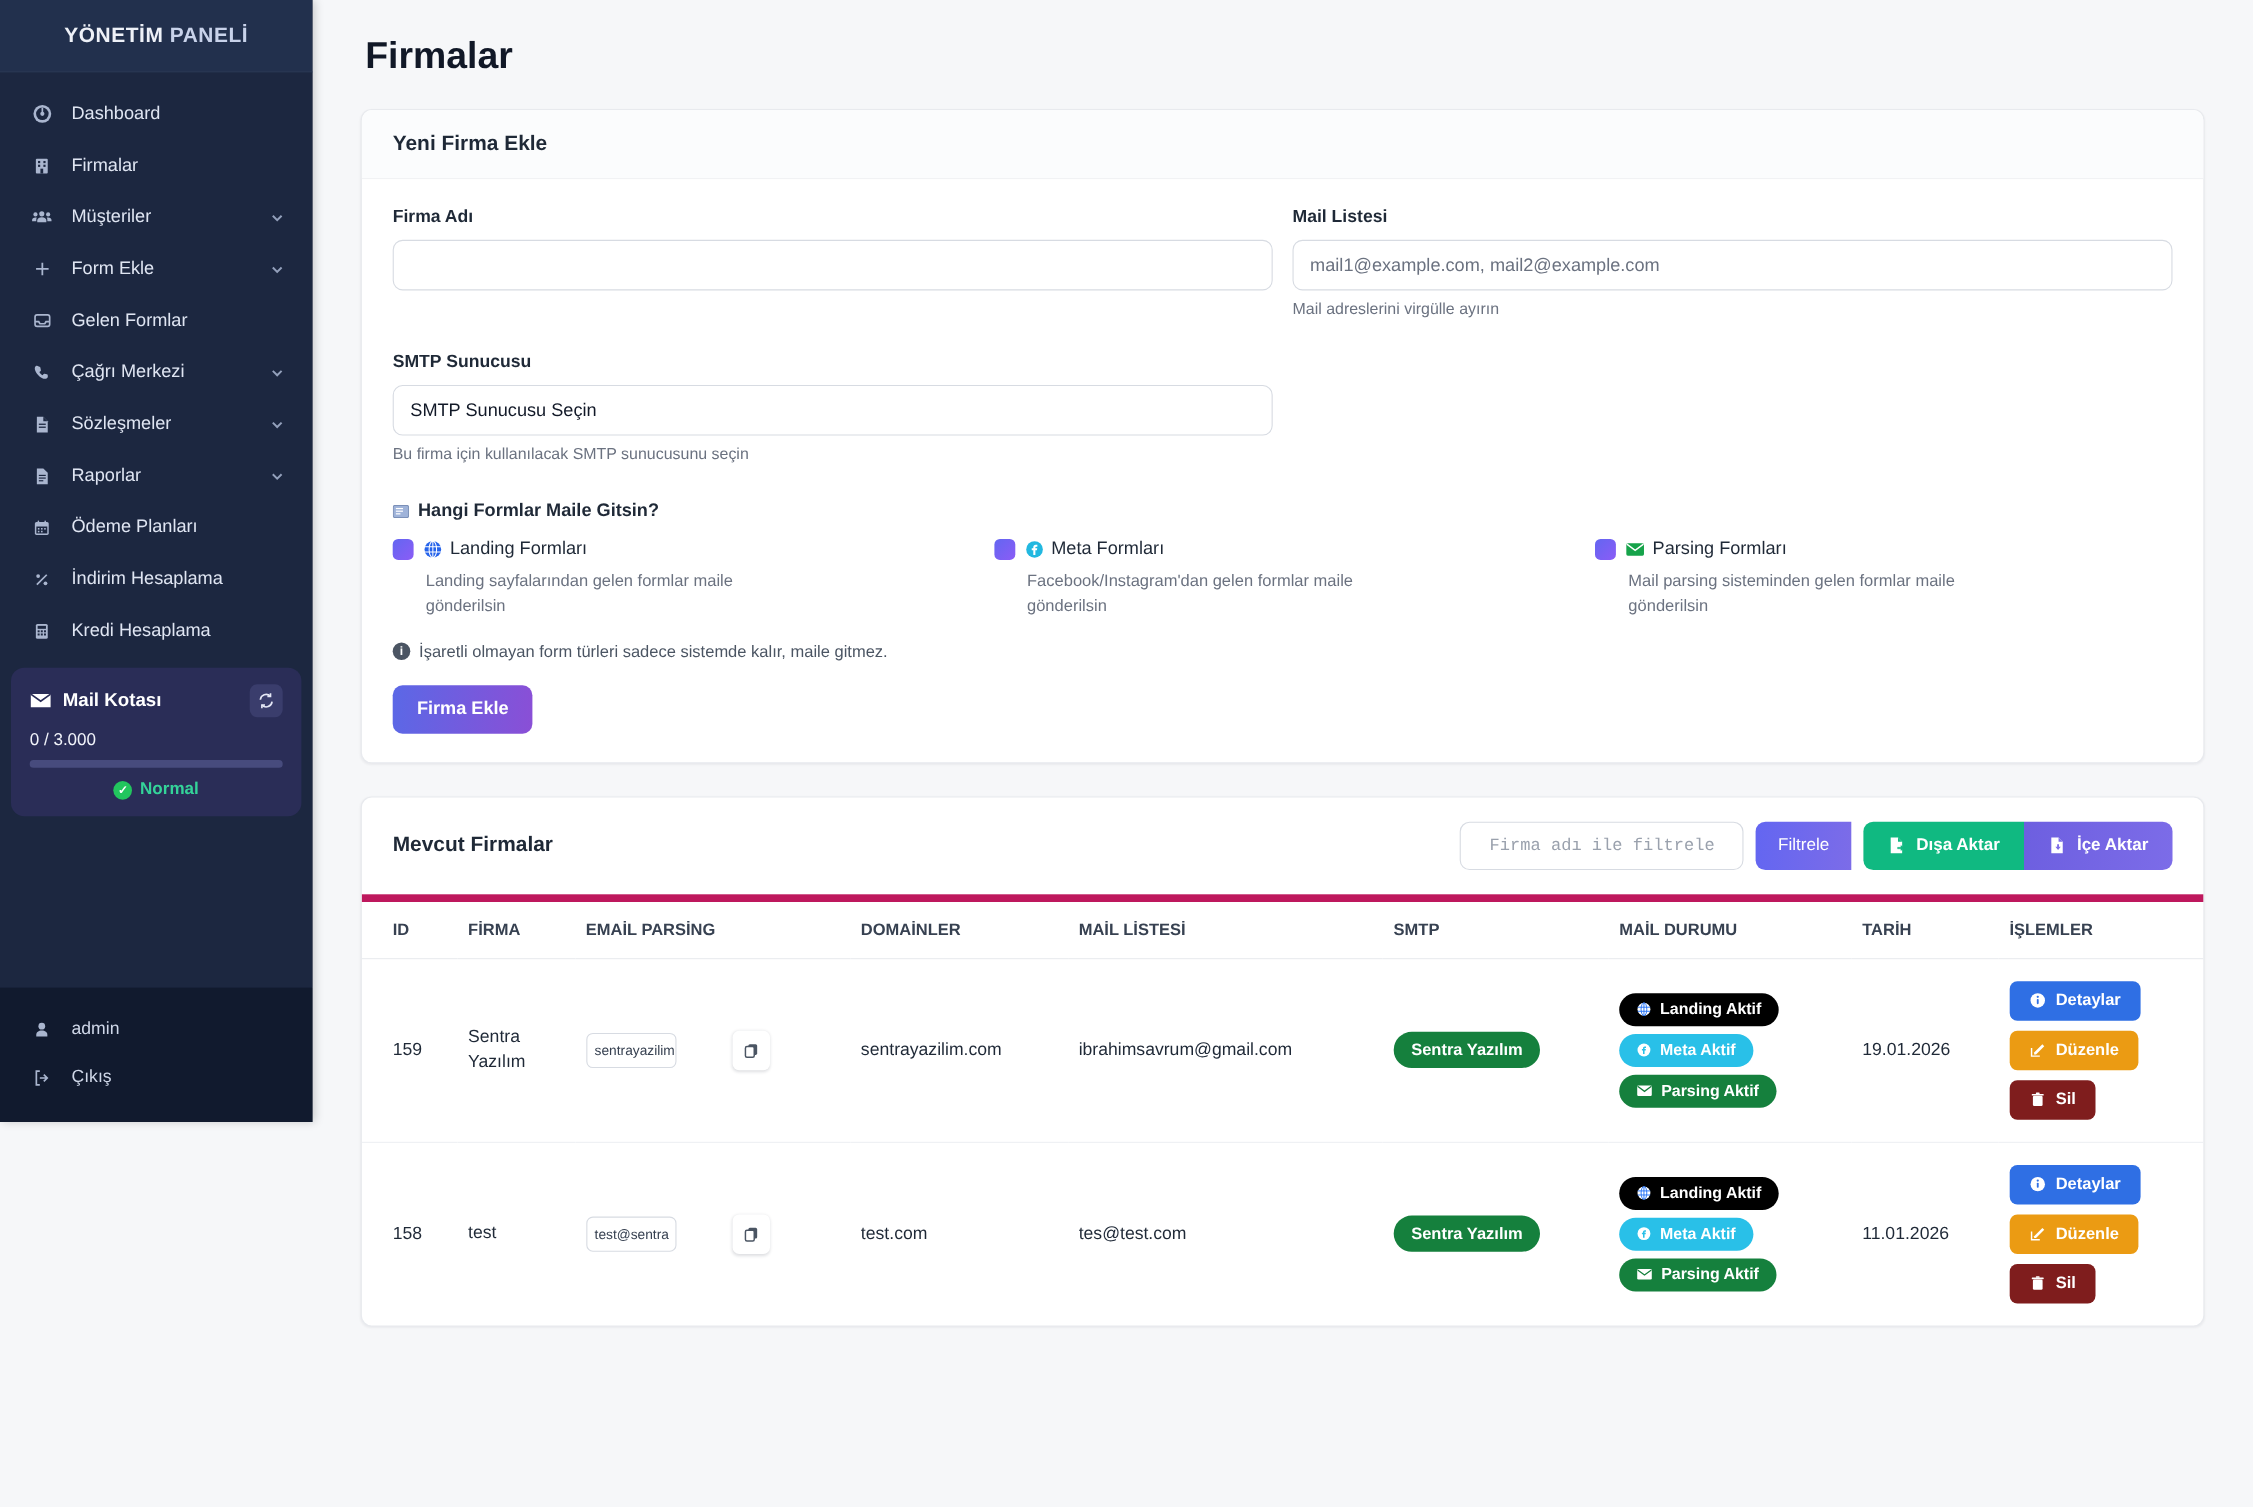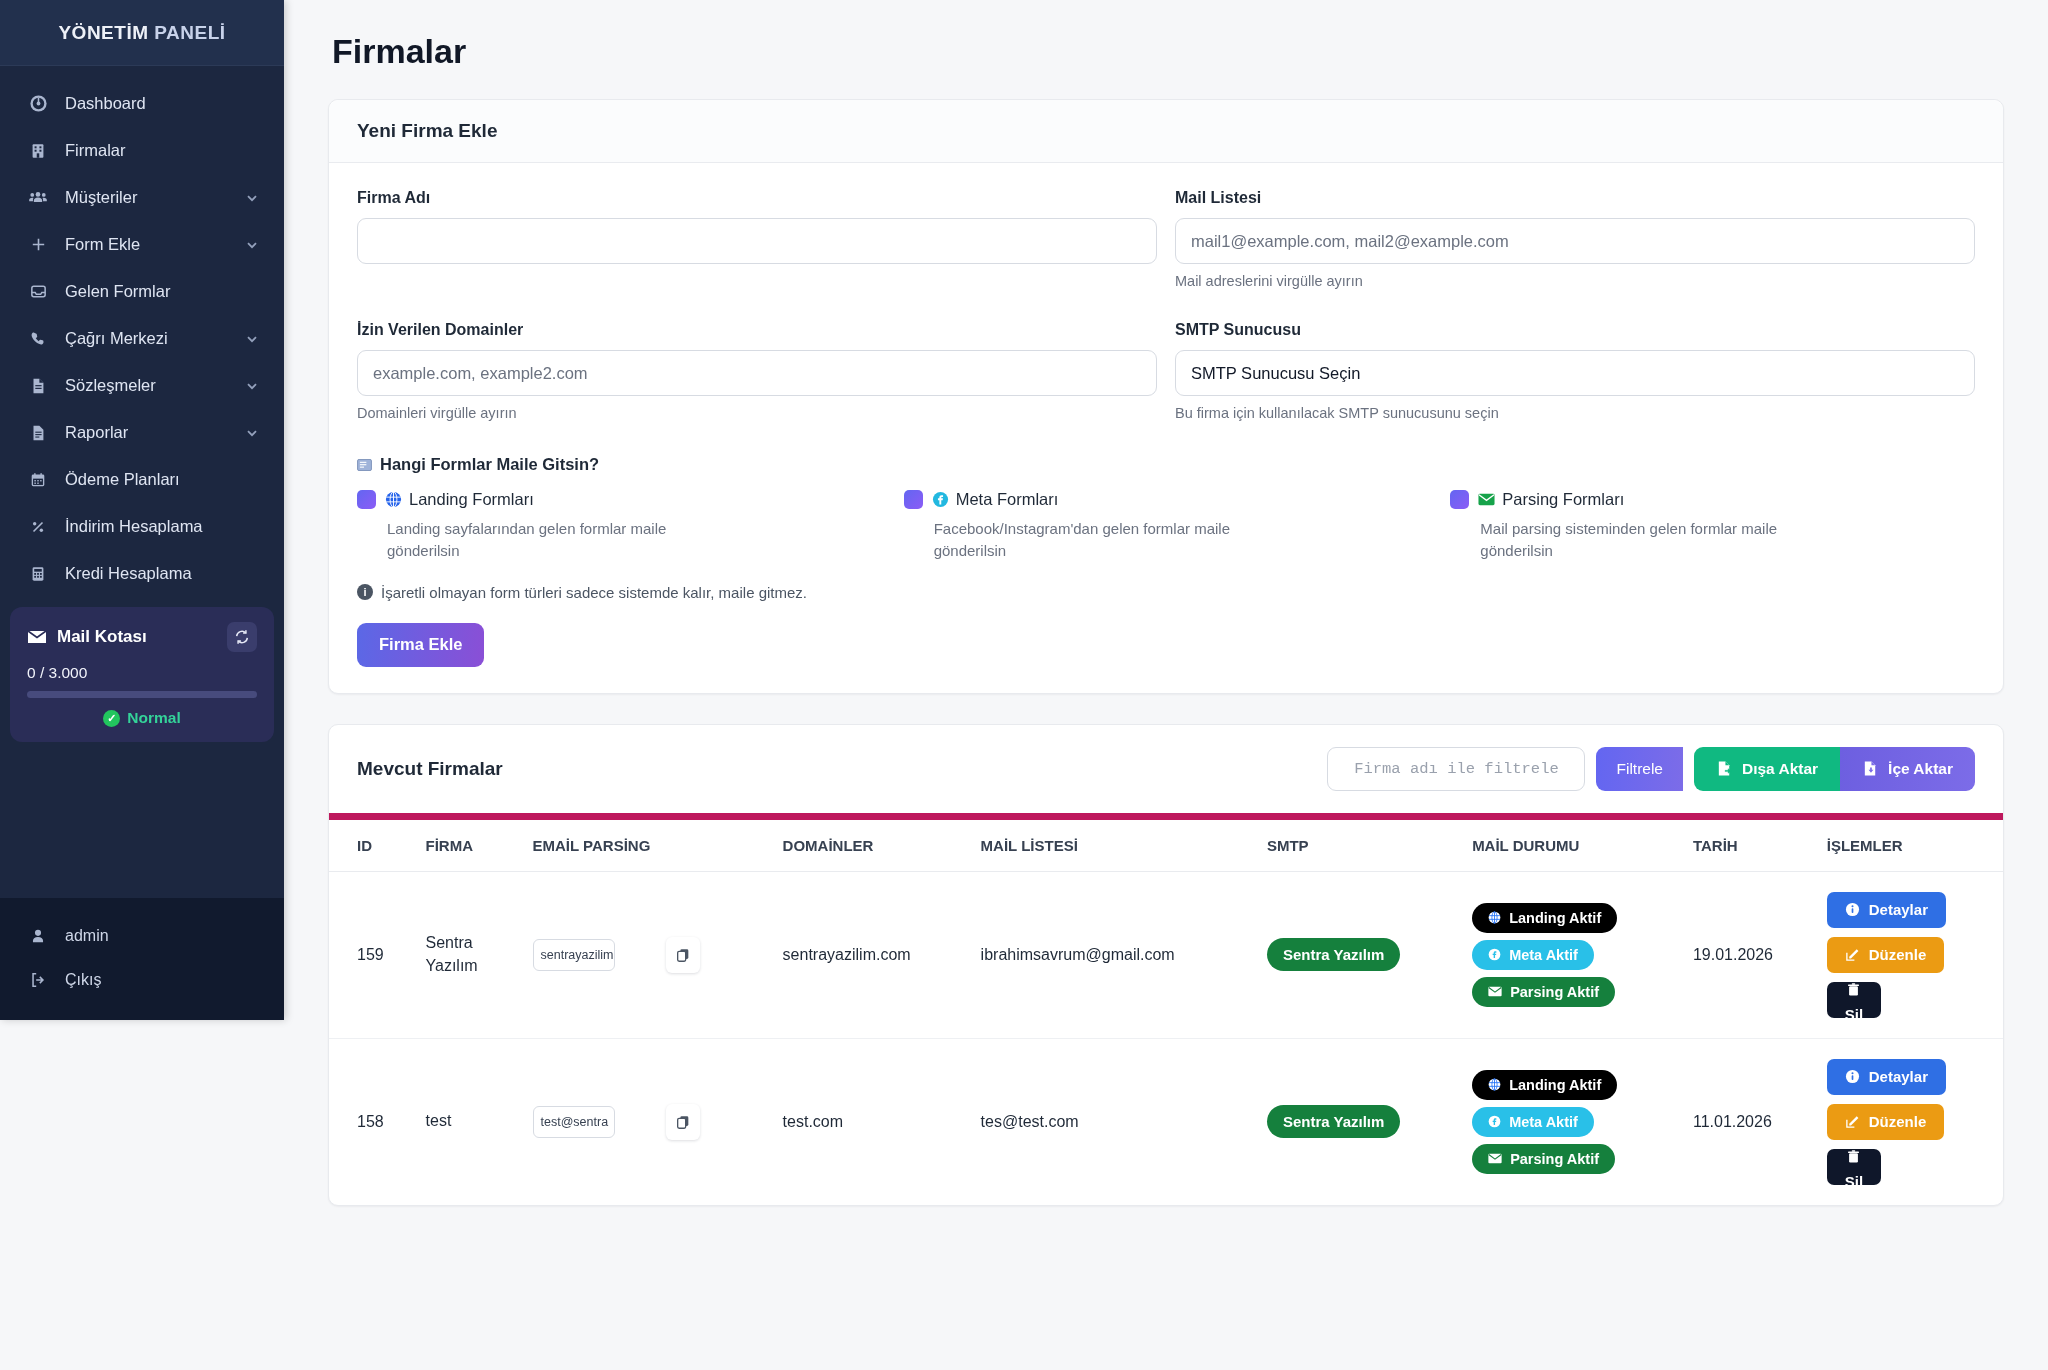--- a/index.html
+++ b/index.html
@@ -242,21 +242,21 @@
   .act { display: flex; flex-direction: column; gap: 9px; align-items: flex-start; }
   .act button {
     display: inline-flex; align-items: center; gap: 9px;
     border: none; border-radius: 7px; cursor: pointer;
     color: #fff; font-size: 15px; font-weight: bold;
     padding: 0 18px; height: 36px;
     font-family: "Liberation Sans", sans-serif;
   }
   .act .detay { background: #2f6fe4; }
   .act .duzen { background: #eb9b13; text-align: right; }
-  .act .sil { background: #0f172a; flex-direction: column; }
+  .act .sil { background: #7f1d1d; }
 
   svg { display: block; }
 </style>
 </head>
 <body>
 
 <div class="app">
 
   <aside class="sidebar">
     <div class="sidebar-header">
@@ -496,25 +496,20 @@
           </div>
           <div class="field">
             <label>Mail Listesi</label>
             <input type="text" value="" placeholder="mail1@example.com, mail2@example.com" style="">
             <div class="hint">Mail adreslerini virgülle ayırın</div>
           </div>
         </div>
 
         <div class="grid2" style="margin-top:22px">
           <div class="field">
-            <label>İzin Verilen Domainler</label>
-            <input type="text" value="" placeholder="example.com, example2.com" style="">
-            <div class="hint">Domainleri virgülle ayırın</div>
-          </div>
-          <div class="field">
             <label>SMTP Sunucusu</label>
             <div class="select">SMTP Sunucusu Seçin</div>
             <div class="hint">Bu firma için kullanılacak SMTP sunucusunu seçin</div>
           </div>
         </div>
 
         <div class="sec-title">
           <span>
               <svg viewBox="0 0 16 13" width="15" height="12">
                 <rect x="0.5" y="0.5" width="15" height="12" rx="1.5" fill="#9fb3d9" stroke="#7b90b8"></rect>

